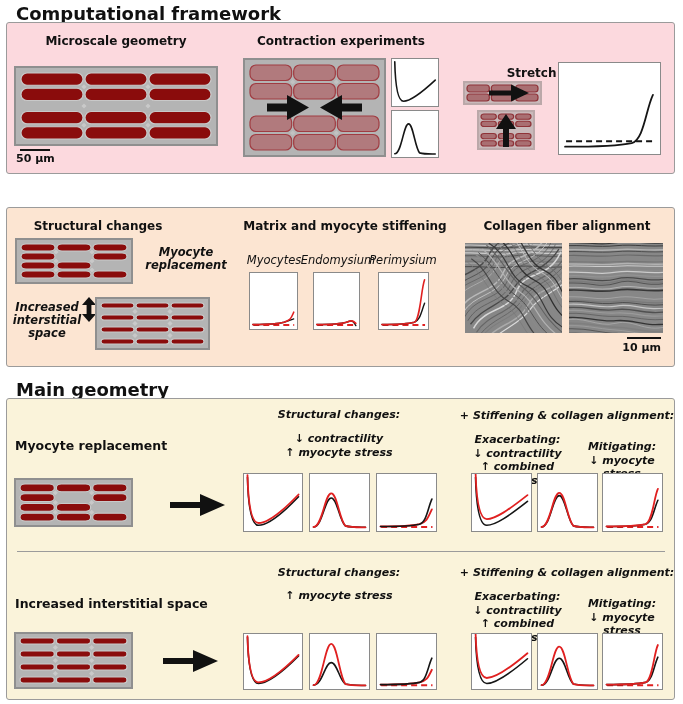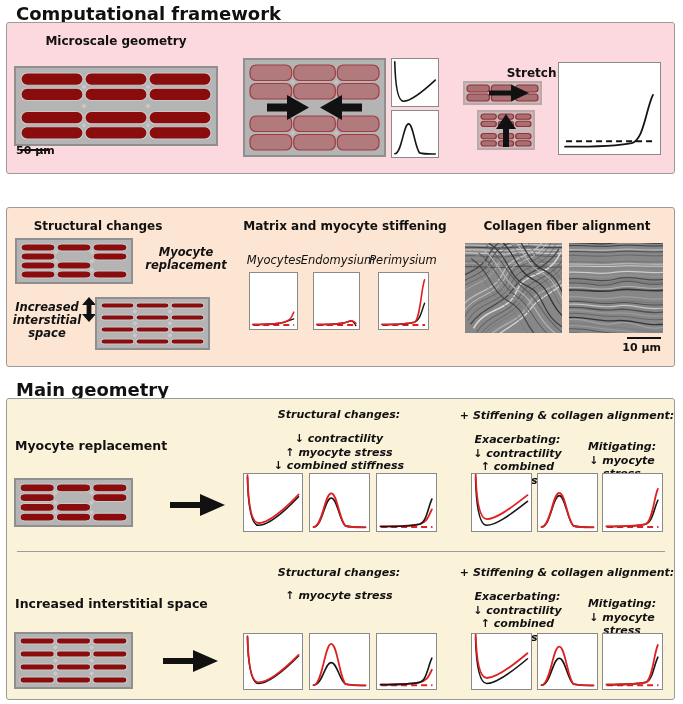--- a/index.html
+++ b/index.html
@@ -49,22 +49,23 @@
         <rect x="133" y="58.75" width="62" height="12.25" rx="6" fill="#8a0c0c" stroke="#c9c9c9" stroke-width="1.2"></rect>
         <path d="M68,16.15 L70.6,18.75 L68,21.35 L65.4,18.75 Z" fill="#c9c9c9"></path>
         <path d="M132,16.15 L134.6,18.75 L132,21.35 L129.4,18.75 Z" fill="#c9c9c9"></path>
         <path d="M68,35.4 L70.6,38 L68,40.6 L65.4,38 Z" fill="#c9c9c9"></path>
         <path d="M132,35.4 L134.6,38 L132,40.6 L129.4,38 Z" fill="#c9c9c9"></path>
         <path d="M68,54.65 L70.6,57.25 L68,59.85 L65.4,57.25 Z" fill="#c9c9c9"></path>
         <path d="M132,54.65 L134.6,57.25 L132,59.85 L129.4,57.25 Z" fill="#c9c9c9"></path>
       </svg>
     </div>
   <div class="sbar" style="left:20px;top:149px;width:30px;"></div>
-  <div class="sbar-label" style="left:16px;top:144px;">50 µm</div>
-
+  <div class="sbar-label" style="left:16px;top:152px;">50 µm</div>
+
+  <div class="sub-title ctr" style="left:341px;top:34px;">Contraction experiments</div>
   <div class="tissue" style="left: 243px; top: 58px; width: 143px; height: 99px; background: rgb(180, 180, 180); border-color: rgb(143, 143, 143);">
       <svg viewBox="0 0 139 95" width="100%" height="100%">
         <rect x="5" y="5" width="41.666666666666664" height="15.5" rx="6" fill="#b17a7d" stroke="#a03c42" stroke-width="1.2"></rect>
         <rect x="48.666666666666664" y="5" width="41.666666666666664" height="15.5" rx="6" fill="#b17a7d" stroke="#a03c42" stroke-width="1.2"></rect>
         <rect x="92.33333333333333" y="5" width="41.666666666666664" height="15.5" rx="6" fill="#b17a7d" stroke="#a03c42" stroke-width="1.2"></rect>
         <rect x="5" y="23.5" width="41.666666666666664" height="15.5" rx="6" fill="#b17a7d" stroke="#a03c42" stroke-width="1.2"></rect>
         <rect x="48.666666666666664" y="23.5" width="41.666666666666664" height="15.5" rx="6" fill="#b17a7d" stroke="#a03c42" stroke-width="1.2"></rect>
         <rect x="92.33333333333333" y="23.5" width="41.666666666666664" height="15.5" rx="6" fill="#b17a7d" stroke="#a03c42" stroke-width="1.2"></rect>
         <rect x="5" y="56" width="41.666666666666664" height="15.5" rx="6" fill="#b17a7d" stroke="#a03c42" stroke-width="1.2"></rect>
         <rect x="48.666666666666664" y="56" width="41.666666666666664" height="15.5" rx="6" fill="#b17a7d" stroke="#a03c42" stroke-width="1.2"></rect>
@@ -338,21 +339,20 @@
       </svg>
     </div>
   <svg class="ovl" style="left:170px;top:494px;" width="55" height="22" viewBox="0 0 55 22">
     <polygon points="0,8 30,8 30,0 55,11 30,22 30,14 0,14" fill="#111"></polygon>
   </svg>
 
   <div class="noteblock ctr" style="left:339px;top:408px;">Structural changes:</div>
   <div class="noteblock" style="left:244px;top:432px;width:190px;">
     <div>↓ contractility</div>
     <div>↑ myocyte stress</div>
-    <div>↓ combined stiffness</div>
   </div>
   <div class="plot" style="left:243px;top:473px;width:60px;height:59px;">
       <svg viewBox="0 0 100 100" preserveAspectRatio="none" width="100%" height="100%">
         <path d="M6,6 C7,48 11,90 25,90 C40,90 62,74 94,40" stroke="#151515" stroke-width="1.6" fill="none" vector-effect="non-scaling-stroke" stroke-linecap="round"></path>
         <path d="M6,2 C7,44 11,86 25,86 C40,86 62,70 94,36" stroke="#e02020" stroke-width="1.8" fill="none" vector-effect="non-scaling-stroke" stroke-linecap="round"></path>
       </svg>
     </div>
   <div class="plot" style="left:309px;top:473px;width:61px;height:59px;">
       <svg viewBox="0 0 100 100" preserveAspectRatio="none" width="100%" height="100%">
         <path d="M6,93 C21,93 25,42 36,42 C46,42 50,82.80000000000001 60,91 C70,94 82,93.5 94,93.5" stroke="#151515" stroke-width="1.6" fill="none" vector-effect="non-scaling-stroke" stroke-linecap="round"></path>

